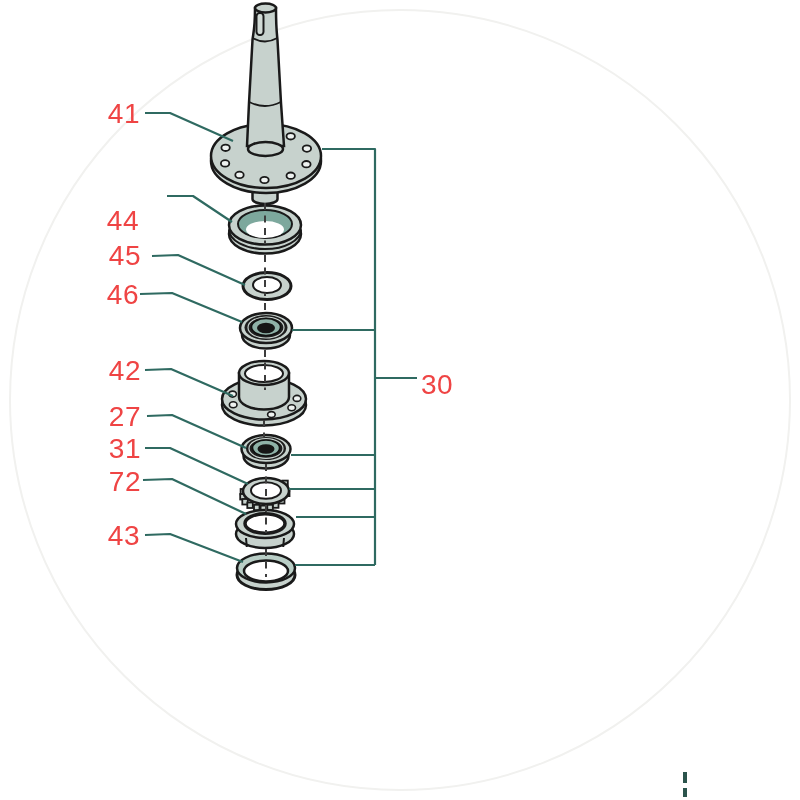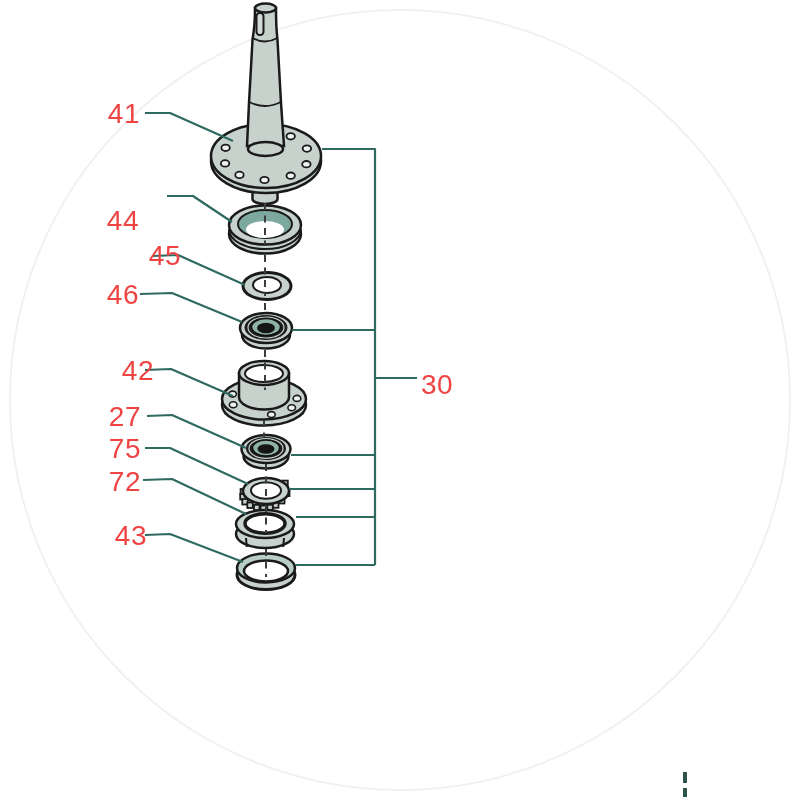--- a/index.html
+++ b/index.html
@@ -166,22 +166,22 @@
   </g>
 
   <g stroke="#2b544c" stroke-width="4" fill="none">
     <path d="M685,772 L685,783"></path>
     <path d="M685,788 L685,797"></path>
   </g>
 </svg>
 
 <div class="callout left" style="left:140px;top:114px;">41</div>
 <div class="callout left" style="left:139px;top:197px;margin-top:24px;">44</div>
-<div class="callout left" style="left:141px;top:256px;margin-left:40px;">45</div>
+<div class="callout left" style="left:141px;top:256px;">45</div>
 <div class="callout left" style="left:139px;top:295px;text-align:center;">46</div>
-<div class="callout left" style="left:154px;top:371px;">42</div>
+<div class="callout left" style="left:141px;top:371px;">42</div>
 <div class="callout left" style="left:141px;top:417px;">27</div>
-<div class="callout left" style="left:141px;top:449px;">75</div>
+<div class="callout left" style="left:141px;top:449px;">31</div>
 <div class="callout left" style="left:141px;top:482px;">72</div>
-<div class="callout left" style="left:147px;top:536px;">43</div>
+<div class="callout left" style="left:140px;top:536px;">43</div>
 <div class="callout right" style="left:421px;top:385px;">30</div>
 
 </div>
 
 </body></html>

